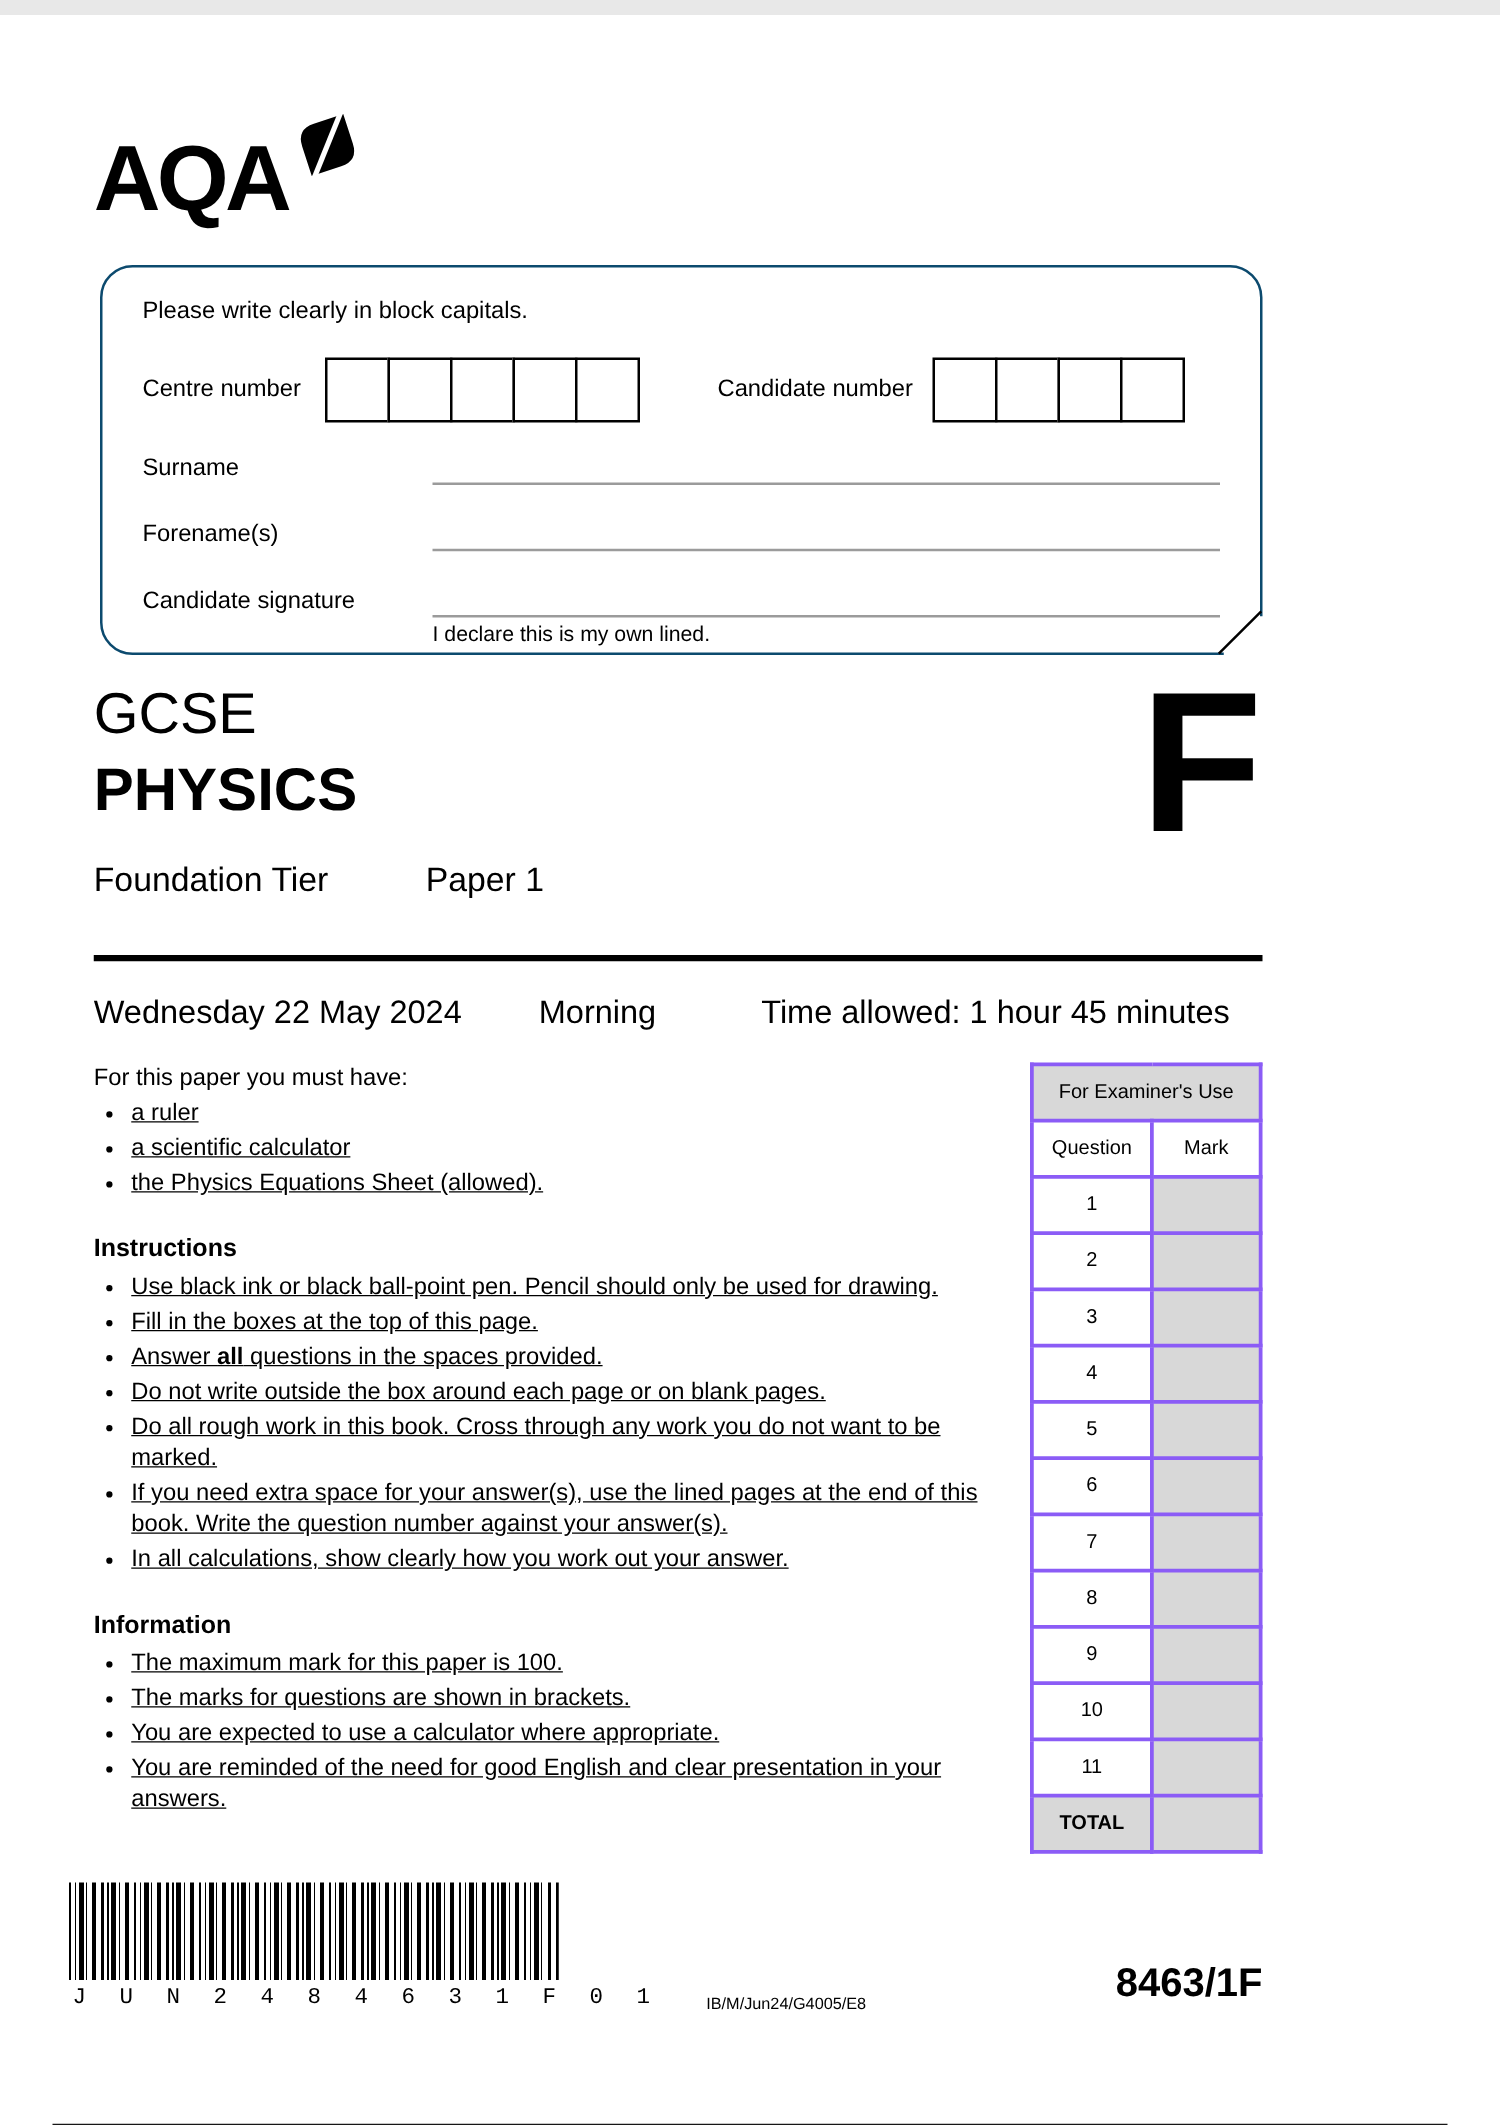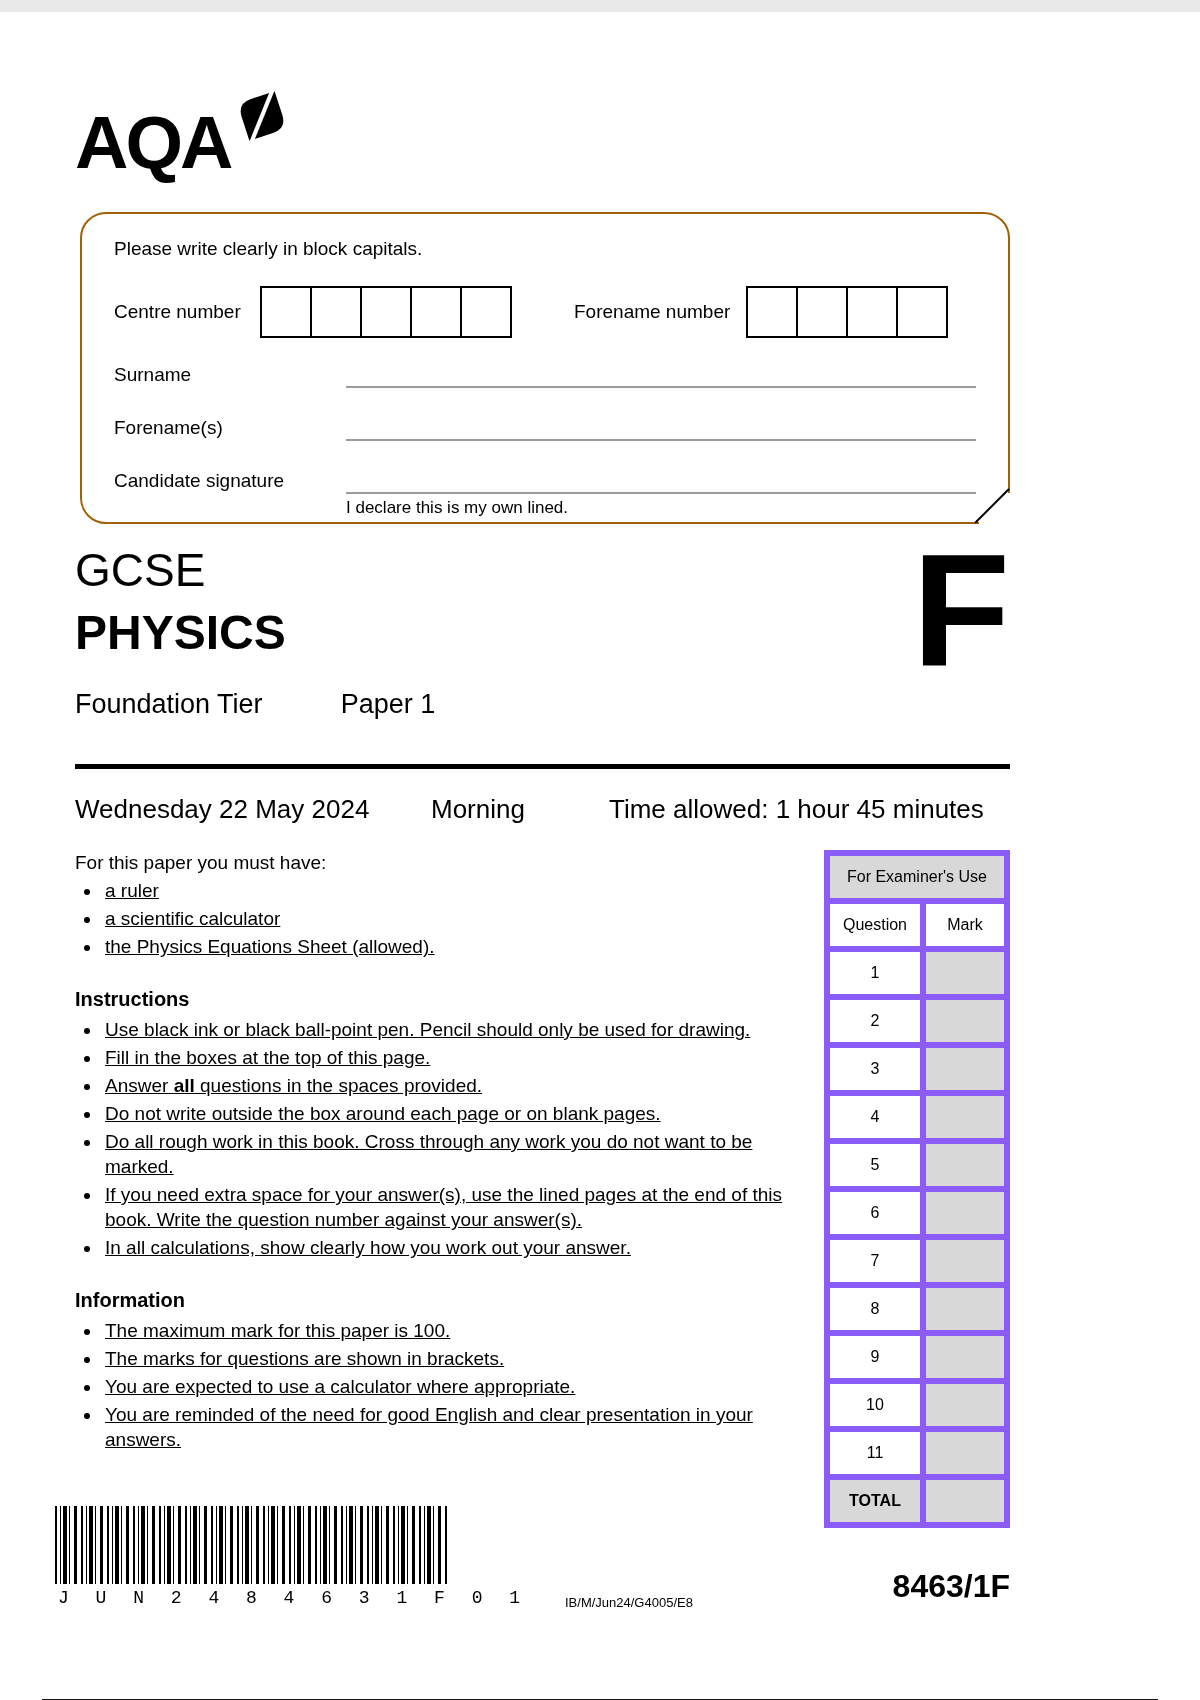--- a/index.html
+++ b/index.html
@@ -12,21 +12,21 @@
   }
 
   
   .logo { position:absolute; left:75px; top:72px; display:flex; align-items:flex-start; }
   .logo-text { font-size:74px; font-weight:bold; letter-spacing:-3px; line-height:1; margin-top:22px; }
   .leaf { margin-left:0px; }
 
   
   .candidate-box {
     position:absolute; left:80px; top:200px; width:930px; height:312px;
-    border:2px solid #a16207; border-radius:26px; border-bottom-right-radius:0;
+    border:2px solid #0c4a6e; border-radius:26px; border-bottom-right-radius:0;
     padding:24px 32px 10px 32px; background:#fff;
   }
   .candidate-box::before {
     content:''; position:absolute; right:-3px; bottom:-3px; width:32px; height:32px; background:#fff;
   }
   .candidate-box::after {
     content:''; position:absolute; right:-8px; bottom:15px; width:48px; height:2px;
     background:#000; transform:rotate(-45deg);
   }
   .cb-instruction { font-size:19px; margin:0 0 26px 0; }
@@ -61,21 +61,21 @@
   .left-col { width:738px; font-size:19px; line-height:1.32; }
   .left-col h3 { font-size:20px; margin:0 0 4px 0; }
   .left-col p { margin:0 0 3px 0; }
   .left-col ul { margin:0 0 0 27px; padding:0; }
   .left-col li { margin:3px 0; padding-left:3px;text-decoration:underline; }
   .sec { margin-bottom:27px; }
 
   
   .examiner { margin-left:auto; width:186px; }
   .examiner table { border-collapse:collapse; width:100%; font-size:16px; }
-  .examiner th, .examiner td { border:6px solid #8b5cf6; text-align:center; height:31px; padding:12px 3px; }
+  .examiner th, .examiner td { border:3px solid #8b5cf6; text-align:center; height:31px; padding:12px 3px; }
   .examiner th.etitle { background:#d8d8d8; font-weight:normal; height:36px; font-size:16px; }
   .examiner .qcol { width:96px; background:#fff; }
   .examiner td.mark { background:#d8d8d8; }
   .examiner td.total { font-weight:bold; background:#d8d8d8; }
 
   
   .barcode {
     position:absolute; left:55px; top:1494px; width:392px; height:78px;
     background:repeating-linear-gradient(90deg,
       #000 0px, #000 2px, #fff 2px, #fff 5px,
@@ -112,21 +112,21 @@
 
     <div class="cb-numbers">
       <span class="cb-label lbl-centre">Centre number</span>
       <div class="box-group">
         <div class="wbox"></div>
         <div class="wbox"></div>
         <div class="wbox"></div>
         <div class="wbox"></div>
         <div class="wbox"></div>
       </div>
-      <span class="cb-label lbl-cand">Forename number</span>
+      <span class="cb-label lbl-cand">Candidate number</span>
       <div class="box-group">
         <div class="wbox"></div>
         <div class="wbox"></div>
         <div class="wbox"></div>
         <div class="wbox"></div>
       </div>
     </div>
 
     <div class="cb-field">
       <span class="cb-label">Surname</span>

